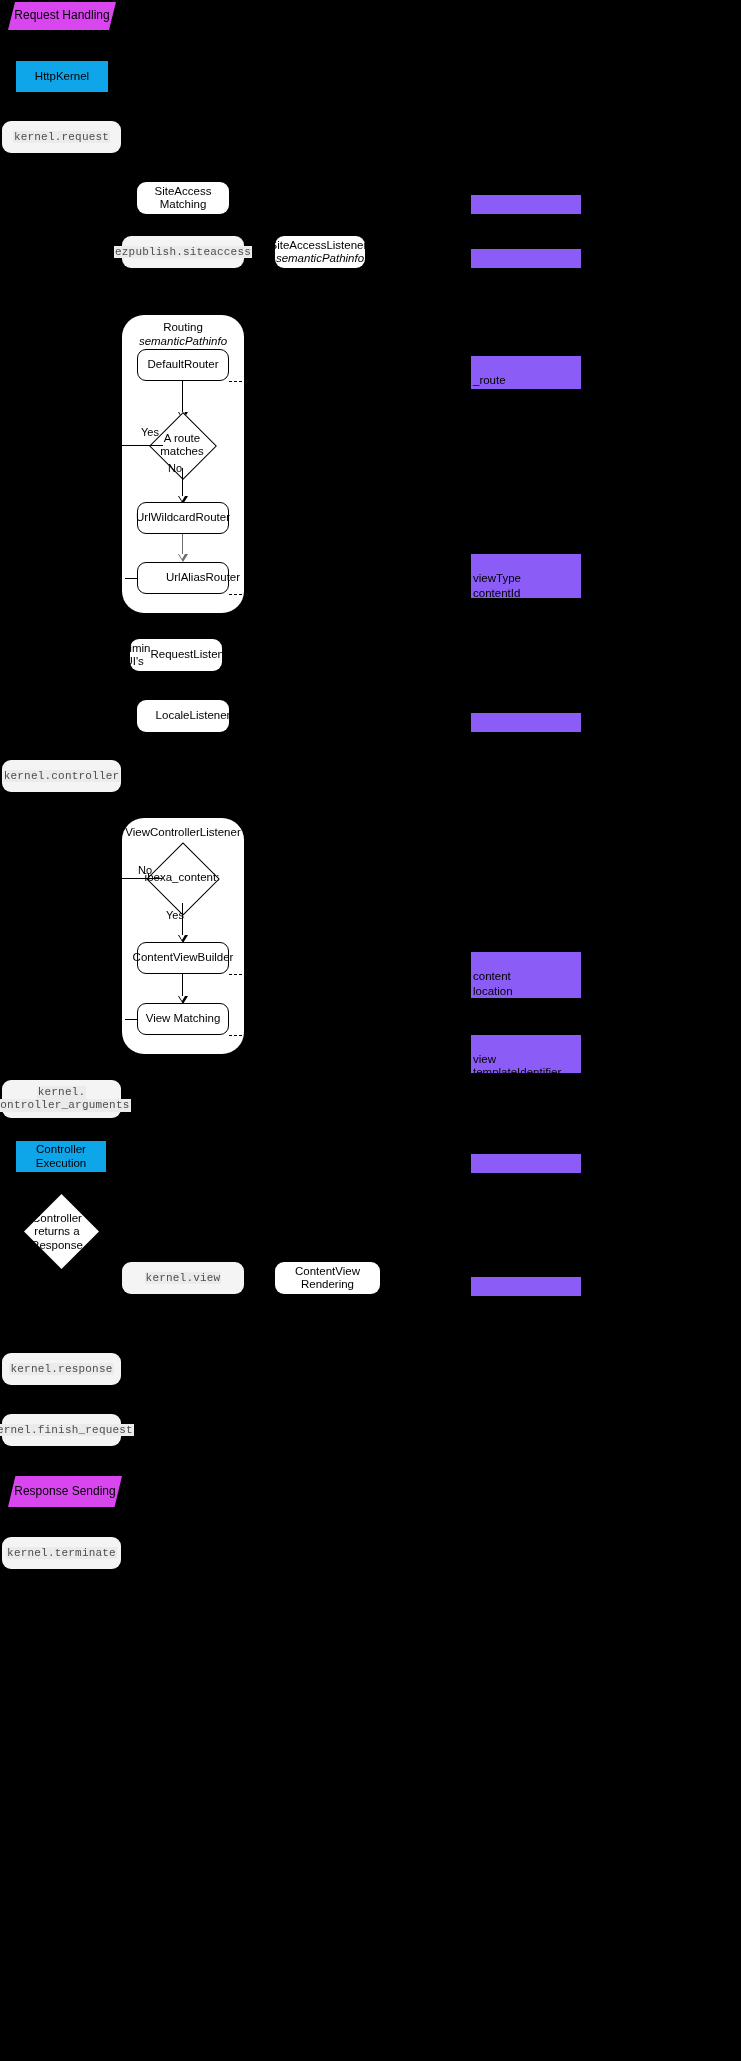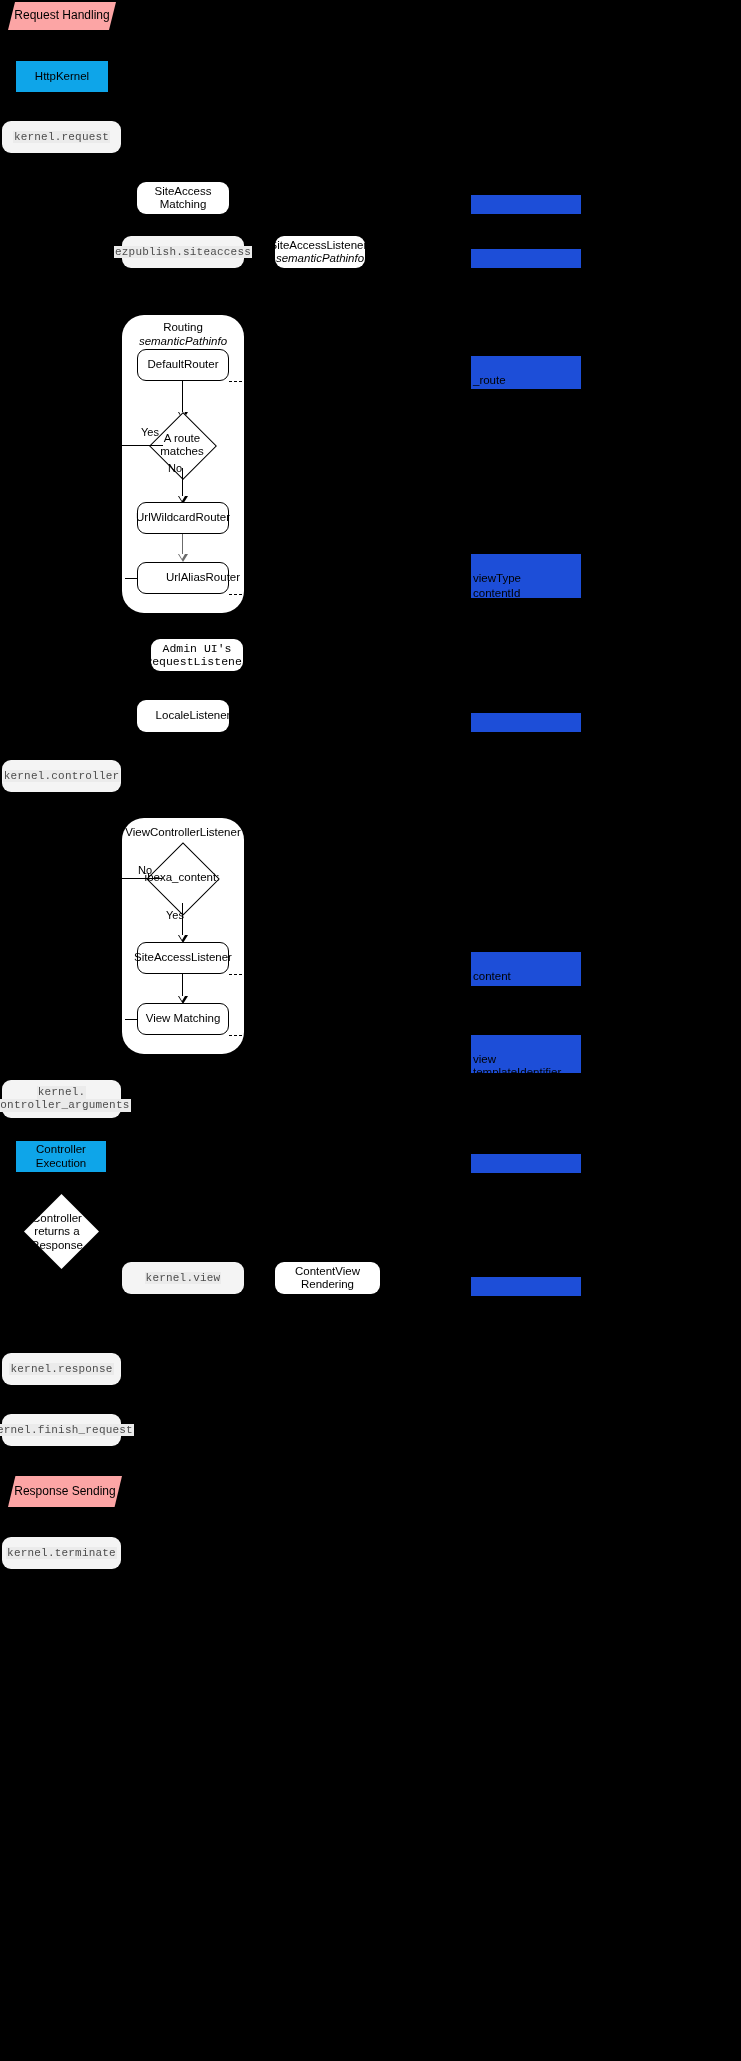--- a/index.html
+++ b/index.html
@@ -51,21 +51,21 @@
     color: #4d4d4d;
     letter-spacing: 0.2px;
   }
   .event .u {
     background: #ebebeb;
     padding: 0 1px;
   }
 
   
   .banner {
-    background: #fca5a5;
+    background: #d946ef;
     font-size: 12px;
     clip-path: polygon(6.5% 0%, 100% 0%, 93.5% 100%, 0% 100%);
   }
 
   
   .inner-box {
     background: #ffffff;
     border: 1.1px solid #000000;
     border-radius: 9px;
     font-size: 11.5px;
@@ -83,21 +83,21 @@
     right: 0;
     text-align: center;
     color: #000000;
     font-size: 11.5px;
     line-height: 1.2;
   }
 
   
   .attr {
     position: absolute;
-    background: #1d4ed8;
+    background: #8b5cf6;
     color: #000000;
     font-size: 11.5px;
     line-height: 1.35;
     padding: 1px 0 1px 2px;
     box-sizing: border-box;
     text-align: left;
     white-space: pre-line;
   }
 
   
@@ -240,21 +240,21 @@
     <span>_route
 _controller</span>
   </div>
 
   <div class="attr" style="left:471px; top:554px; width:110px; height:44px;">
     <span>viewType
 contentId
 locationId</span>
   </div>
 
-  <div class="node rounded" style="left:151px; top:639px; width:92px; height:32px; flex-direction:column;font-family:Liberation Mono, monospace;">
+  <div class="node rounded" style="left:130px; top:639px; width:92px; height:32px; flex-direction:row;">
     <span>Admin UI's</span>
     <span>RequestListener</span>
   </div>
 
   <div class="node rounded" style="left:137px; top:700px; width:92px; height:32px;padding-left:20px;">
     <span>LocaleListener</span>
   </div>
 
   <div class="attr" style="left:471px; top:713px; width:110px; height:19px;">
     <span>_locale</span>
@@ -276,34 +276,34 @@
   </div>
 
   <div class="hline" style="left:122px; top:878px; width:40px;"></div>
   <span class="edge-label" style="left:138px; top:864px;">No</span>
 
   <span class="edge-label" style="left:166px; top:909px;">Yes</span>
   <div class="vline" style="left:182px; top:903px; height:38px;"></div>
   <div class="arrow" style="left:177.5px; top:935px;"></div>
 
   <div class="node inner-box" style="left:137px; top:942px; width:92px; height:32px;">
-    <span>SiteAccessListener</span>
+    <span>ContentViewBuilder</span>
   </div>
   <div class="dash" style="left:229px; top:974px; width:18px;"></div>
 
   <div class="vline" style="left:182px; top:974px; height:26px;"></div>
   <div class="arrow" style="left:177.5px; top:996px;"></div>
 
   <div class="node inner-box" style="left:137px; top:1003px; width:92px; height:32px;">
     <span>View Matching</span>
   </div>
   <div class="hline" style="left:125px; top:1019px; width:13px;"></div>
   <div class="dash" style="left:229px; top:1035px; width:18px;"></div>
 
-  <div class="attr" style="left:471px; top:952px; width:110px; height:34px;">
+  <div class="attr" style="left:471px; top:952px; width:110px; height:46px;">
     <span>content
 location</span>
   </div>
 
   <div class="attr" style="left:471px; top:1009px; width:110px; height:25px;margin-top:39px;">
     <span>templateIdentifier
 controllerReference</span>
   </div>
 
   <div class="attr" style="left:471px; top:1035px; width:110px; height:18px;">

